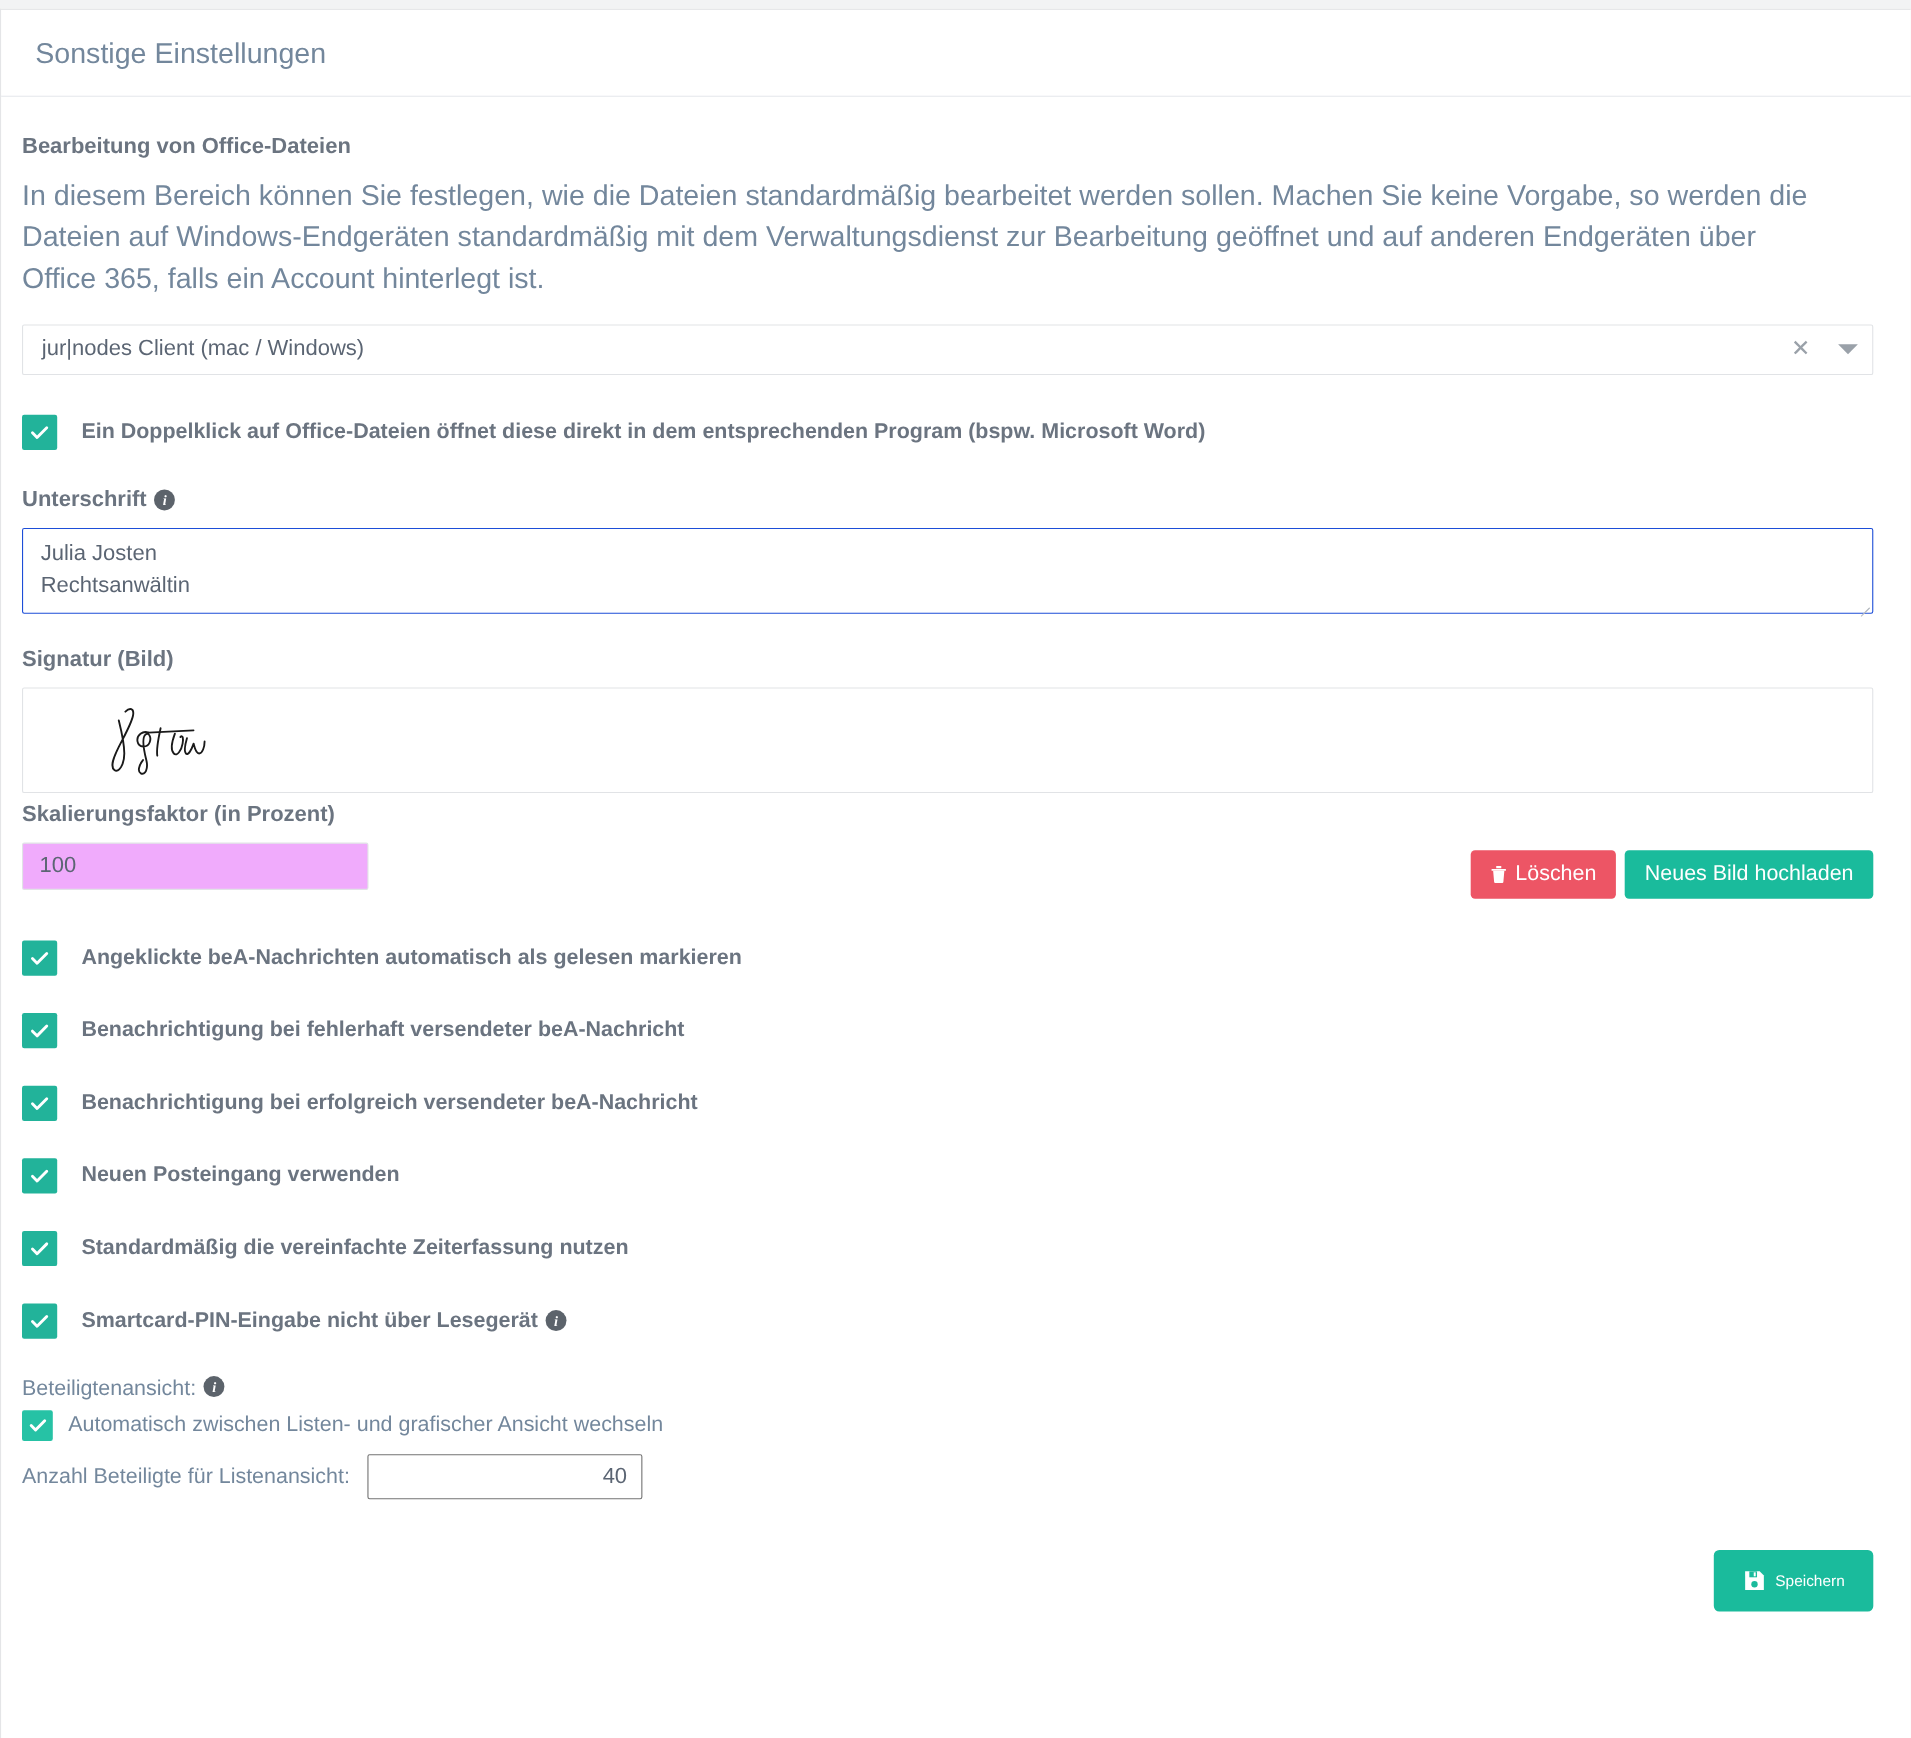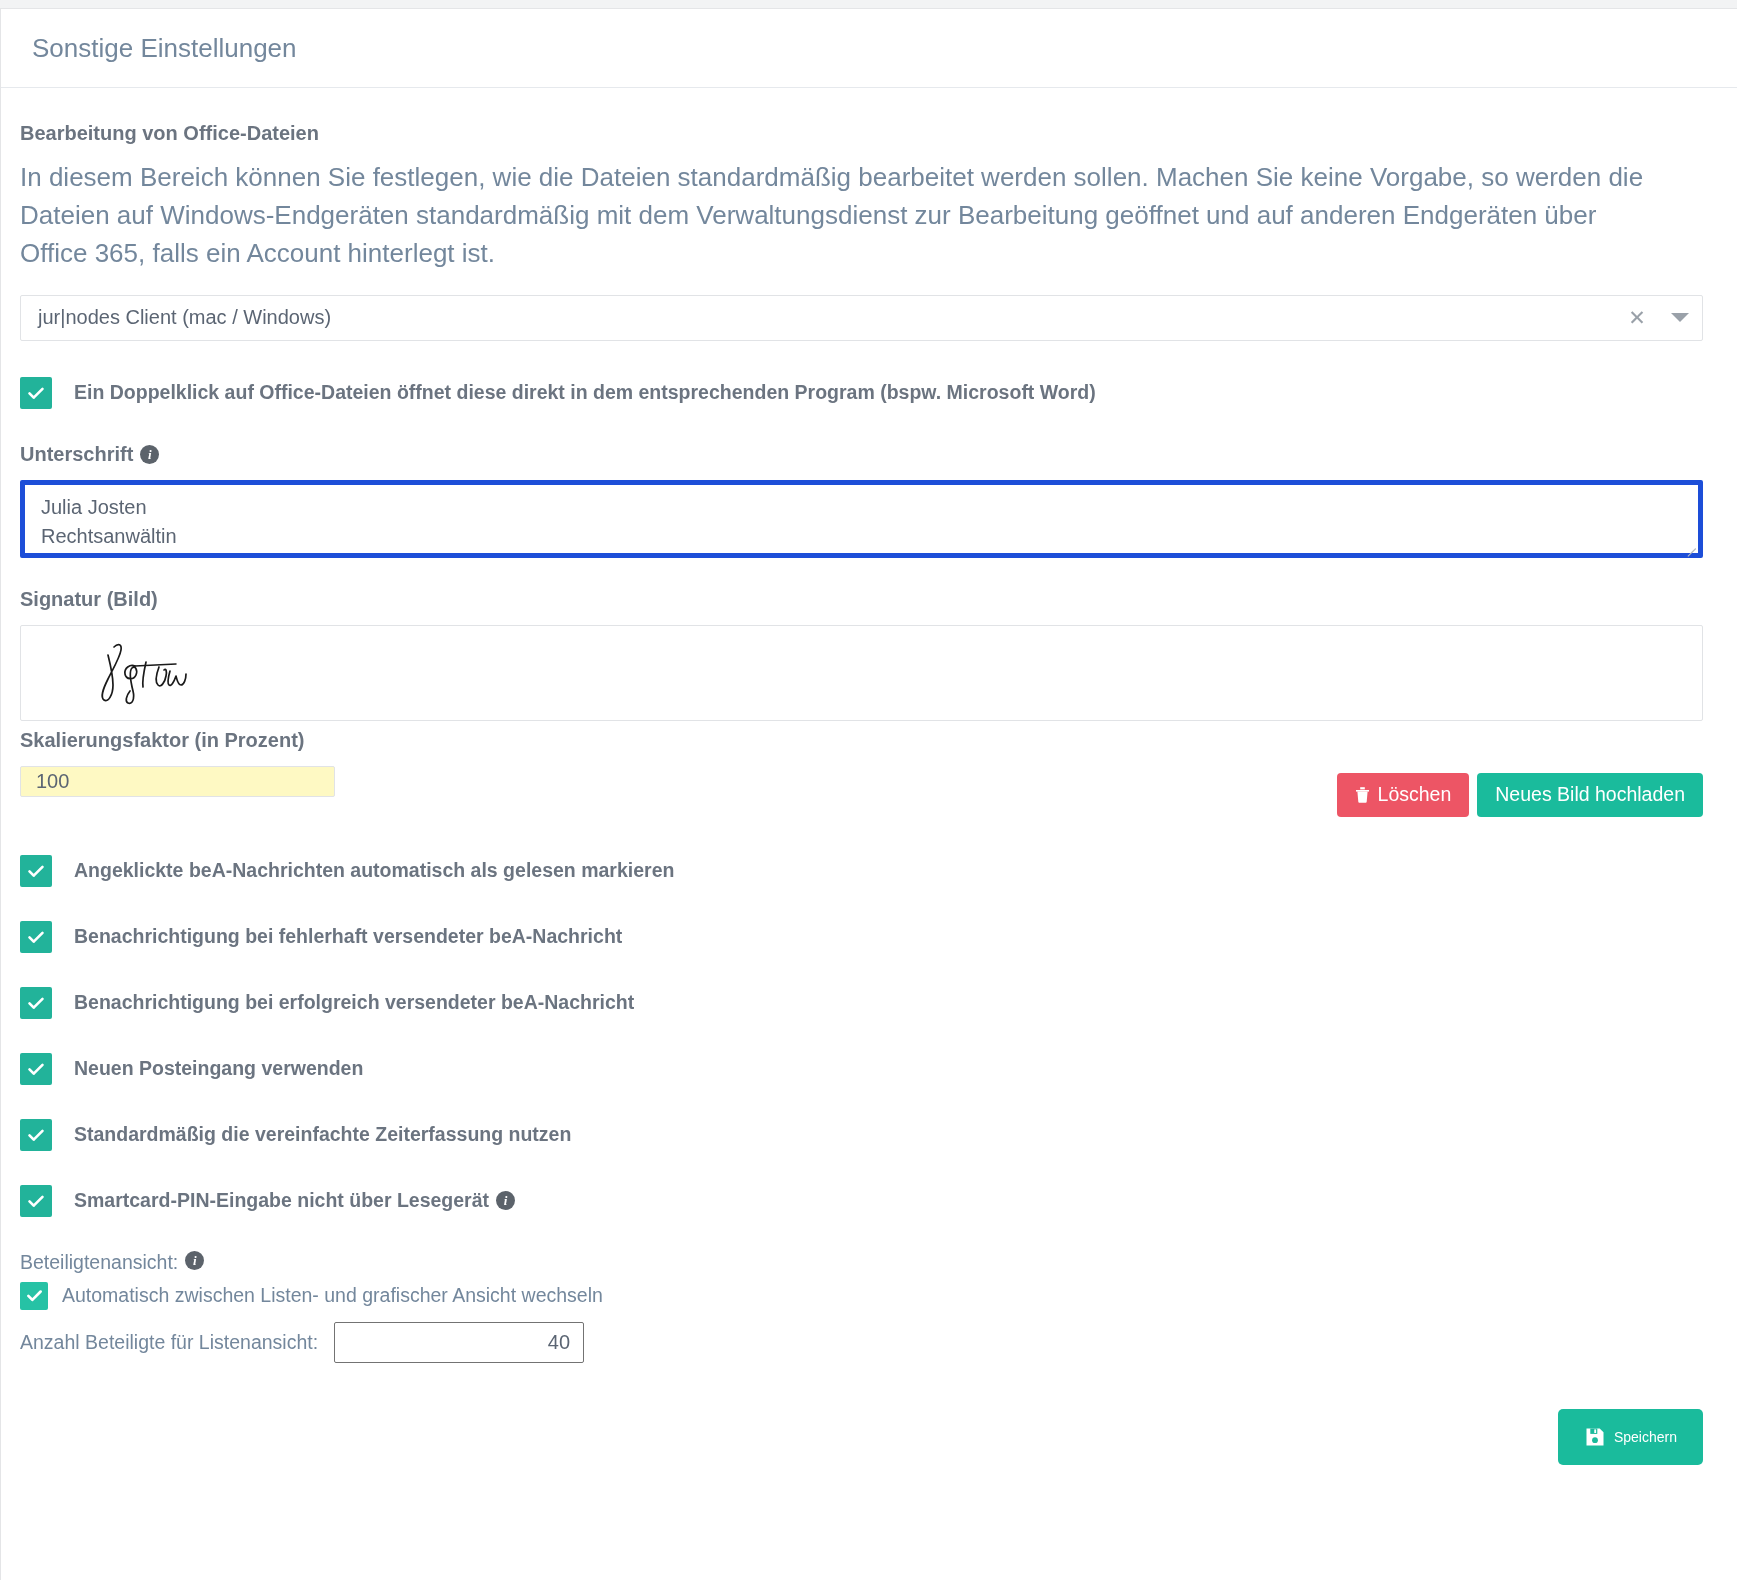--- a/index.html
+++ b/index.html
@@ -124,21 +124,21 @@
   .check-label {
     font-size: 19.5px;
     font-weight: bold;
     color: #6b7480;
     display: flex; align-items: center; gap: 7px;
   }
 
   
   .textarea-box {
     position: relative;
-    border: 5px solid #1d4ed8;
+    border: 1px solid #1d4ed8;
     border-radius: 2px;
     background: #fff;
     height: 78px;
     padding: 8px 16px 0 16px;
     margin-bottom: 30px;
   }
   .ta-line {
     font-size: 20px;
     color: #5b6573;
     line-height: 1.45;
@@ -172,28 +172,28 @@
   }
 
   .scale-row {
     display: flex;
     align-items: flex-start;
     justify-content: space-between;
     margin-bottom: 38px;
   }
   .scale-input {
     width: 315px;
-    height: 31px;
+    height: 43px;
     border: 1px solid #e1e3e6;
     border-radius: 2px;
     font-size: 20px;
     color: #5b6573;
     padding: 0 15px;
     font-family: "Liberation Sans", sans-serif;
-    background: #fef9c3;
+    background: #f0abfc;
   }
   .btn-group { display: flex; gap: 8px; padding-top: 7px; }
 
   .btn {
     border: none;
     border-radius: 4px;
     color: #fff;
     font-size: 19.5px;
     font-family: "Liberation Sans", sans-serif;
     height: 44px;

